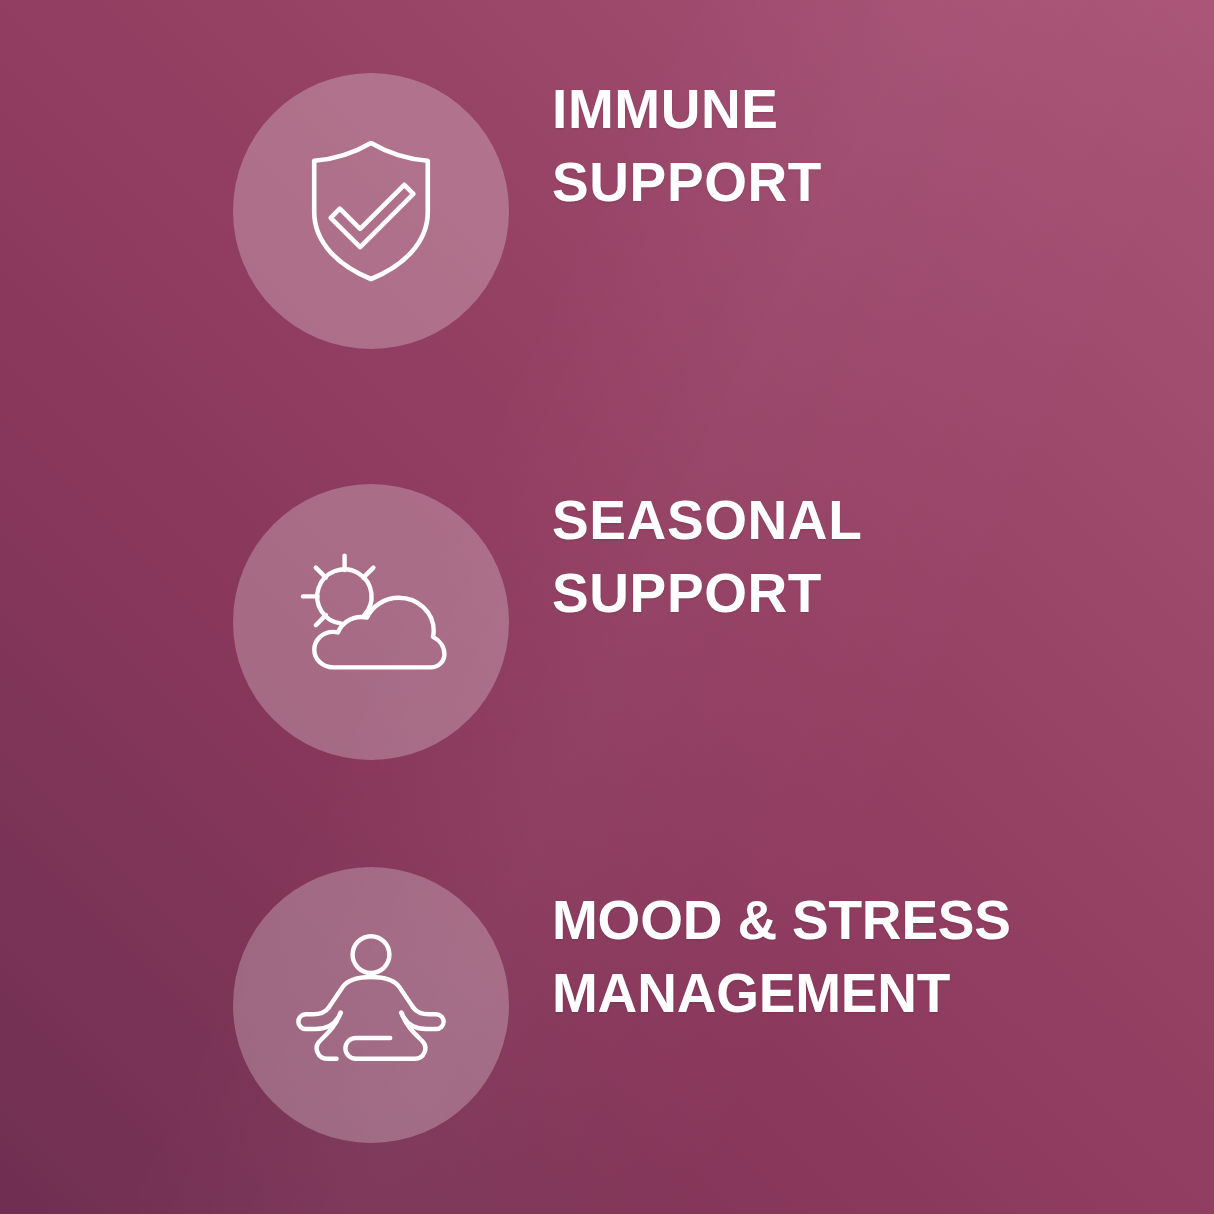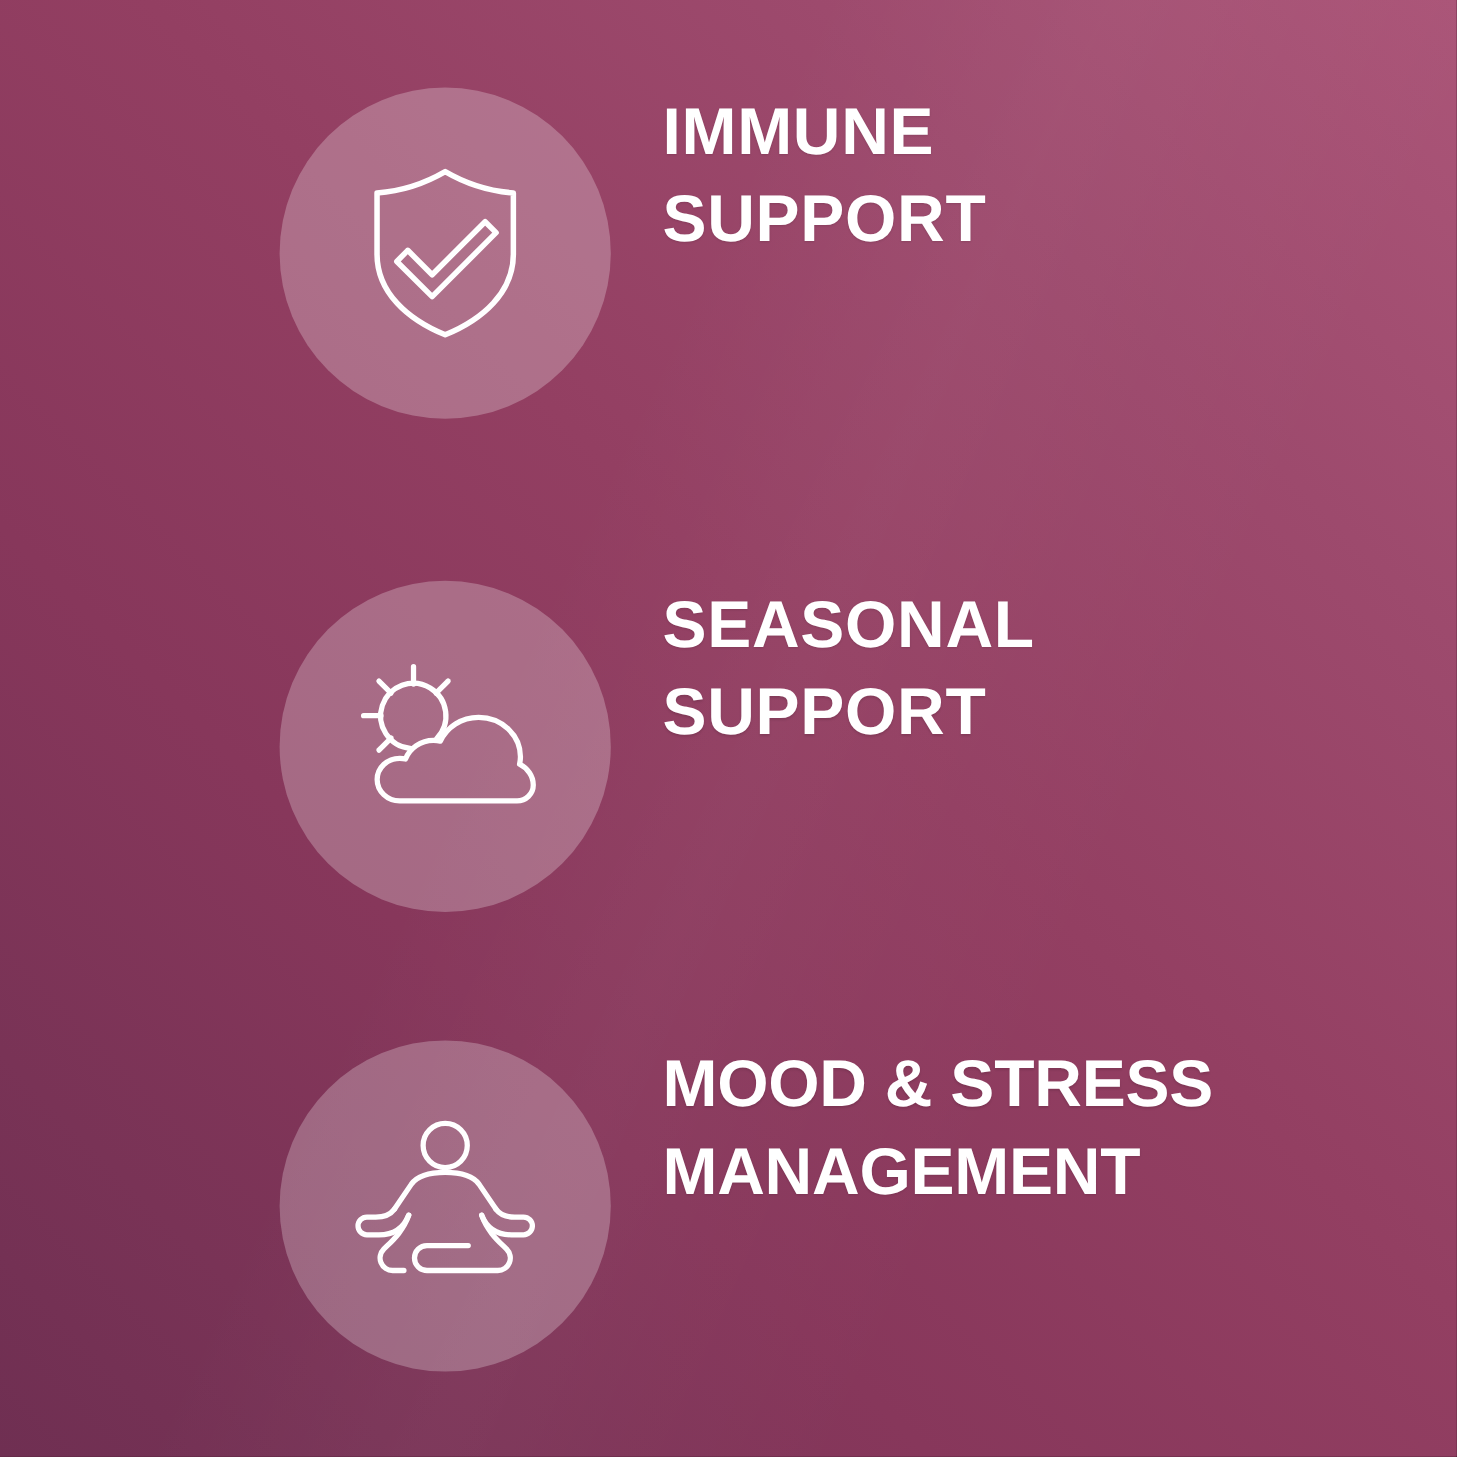--- a/index.html
+++ b/index.html
@@ -90,20 +90,21 @@
     font-size: 55px;
     line-height: 1.32;
     font-weight: 700;
     letter-spacing: 0.6px;
     text-transform: uppercase;
     white-space: pre-line;
     text-shadow: 0 1px 2px rgba(0,0,0,0.12);
   }
   .label.narrow {
     letter-spacing: -0.2px;
+    margin-top: 17px;
   }
 </style>
 </head>
 <body>
 
 <div id="poster">
   <div class="rows">
 
     <div class="feature-row" data-row="0">
       <div class="badge">

